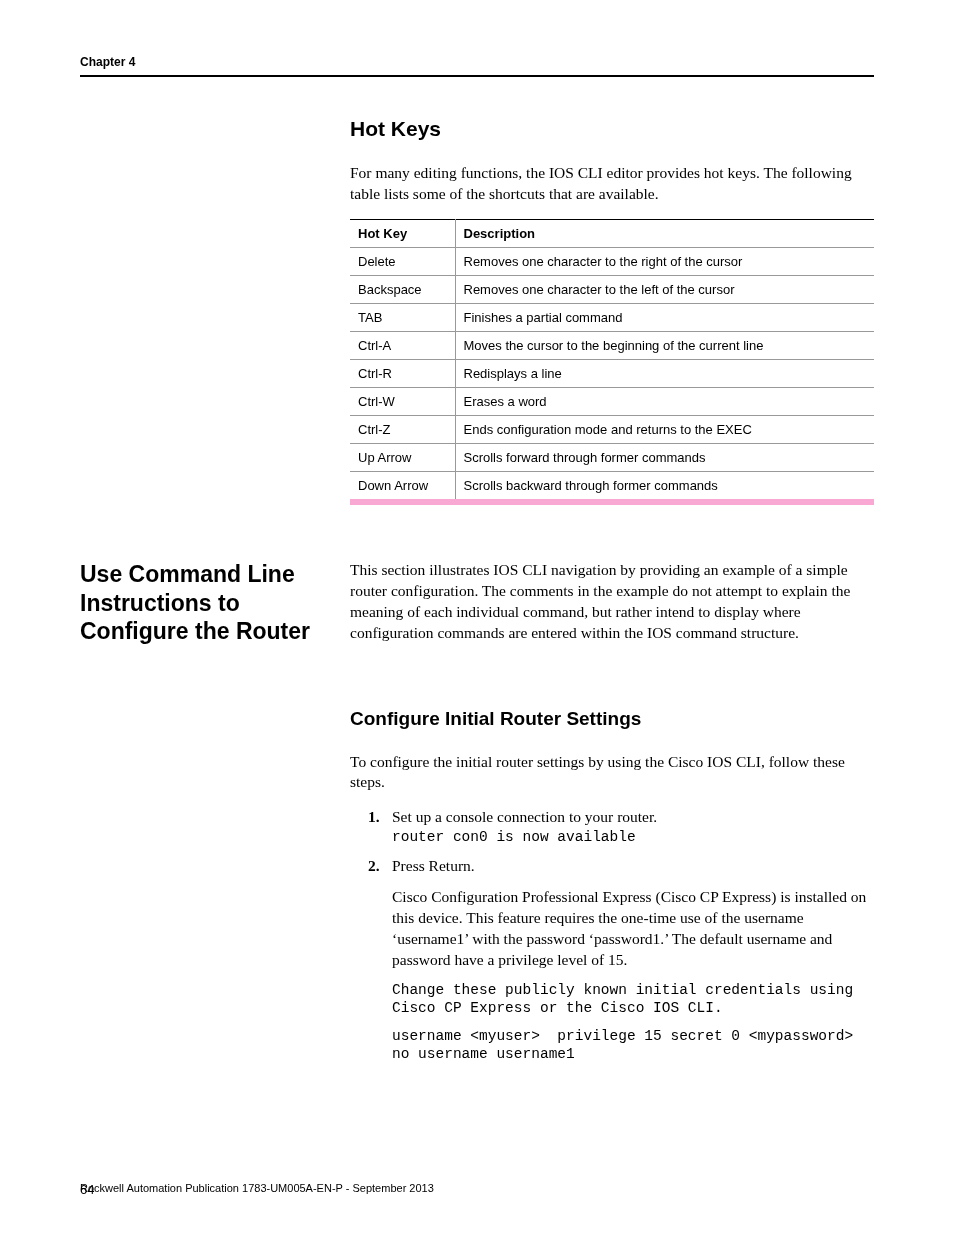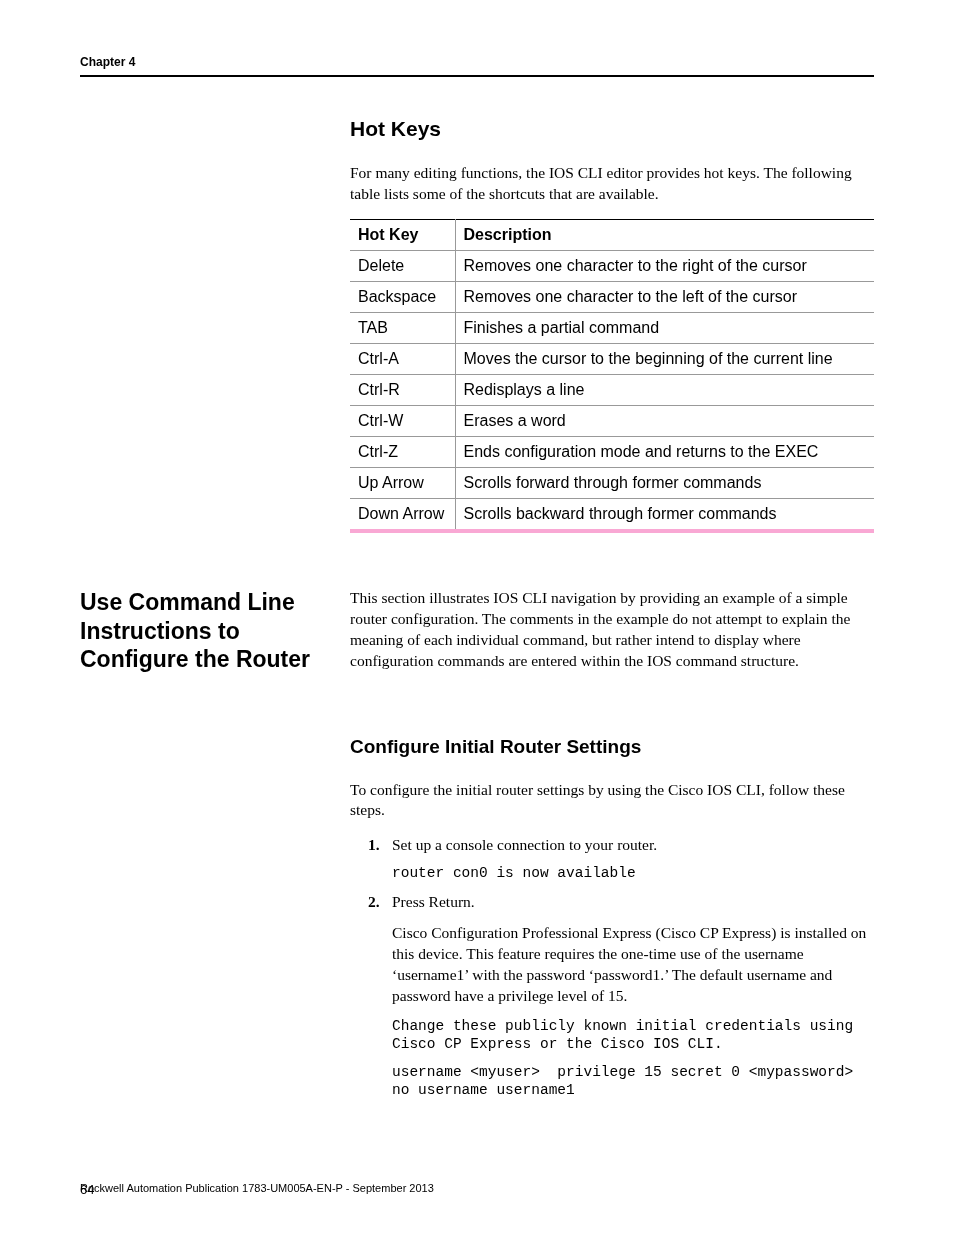--- a/index.html
+++ b/index.html
@@ -61,34 +61,34 @@
   .body-text {
     font-size: 15.5px;
     line-height: 1.35;
     margin-bottom: 14px;
   }
   .hotkey-table {
     width: 100%;
     border-collapse: collapse;
     margin-bottom: 55px;
     font-family: Arial, Helvetica, sans-serif;
-    font-size: 16px;
+    font-size: 13px;
   }
   .hotkey-table th {
     text-align: left;
     font-weight: 700;
     padding: 6px 8px;
     border-top: 1px solid #000;
     border-bottom: 1px solid #999;
   }
   .hotkey-table td {
     padding: 6px 8px;
     border-bottom: 1px solid #999;
   }
-  .hotkey-table tr:last-child td { border-bottom: 4px solid #f9a8d4; margin-top: 8px; }
+  .hotkey-table tr:last-child td { border-bottom: 6px solid #f9a8d4; margin-top: 8px; }
   .hotkey-table .col-key { width: 105px; border-right: 1px solid #999; }
   .hotkey-table th.col-key { border-right: 1px solid #999; }
 
   .block2 { margin-top: 0; }
   .block3 { margin-top: 50px; }
 
   ol.steps {
     list-style: none;
     counter-reset: step;
     margin-left: 22px;
@@ -105,21 +105,21 @@
   ol.steps > li::before {
     content: counter(step) ".";
     position: absolute;
     left: -4px;
     font-weight: 700;
   }
   .code {
     font-family: 'Courier New', Courier, monospace;
     font-size: 14.5px;
     line-height: 1.25;
-    margin: 8px 0 10px 0;
+    margin: 0 0 10px 0;
     white-space: pre-wrap;
   }
   .step-para {
     margin: 10px 0 10px 0;
   }
   .footer {
     position: absolute;
     bottom: 38px;
     left: 80px;
     right: 80px;

